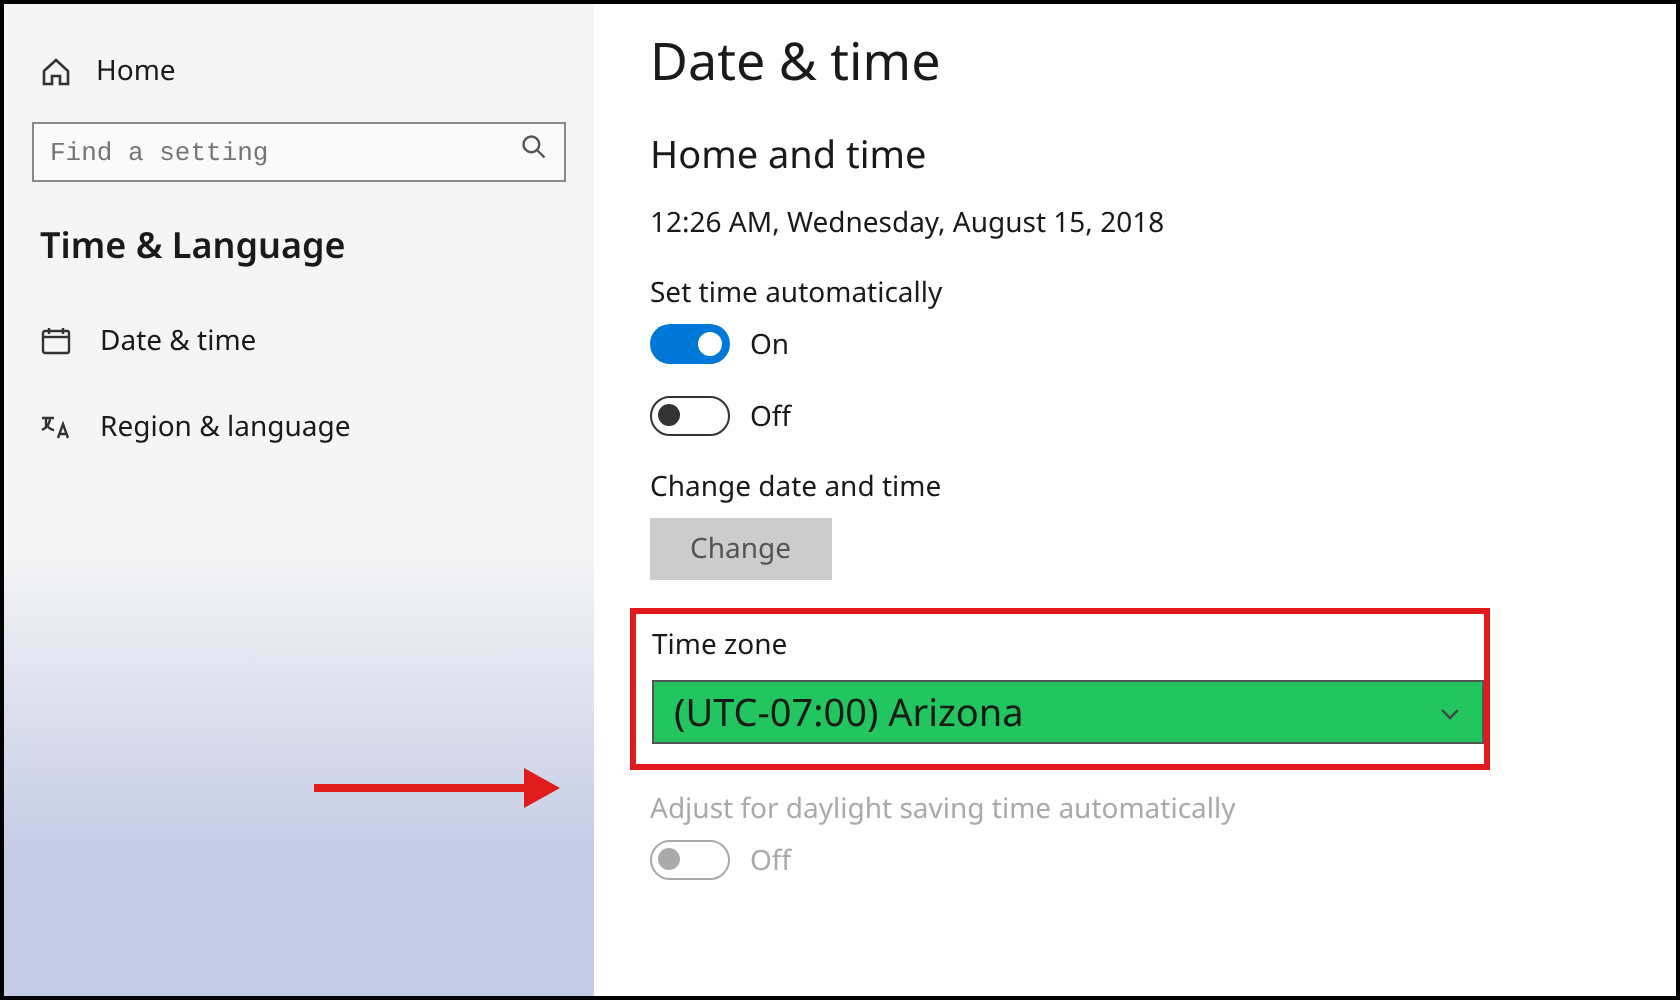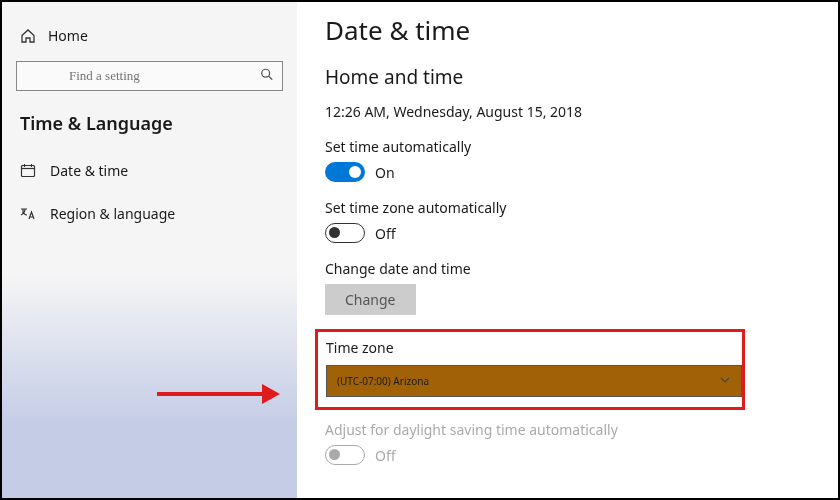--- a/index.html
+++ b/index.html
@@ -39,25 +39,24 @@
     height: 30px;
     display: flex;
     align-items: center;
   }
   .search-field input {
     border: none;
     background: transparent;
     width: 100%;
     height: 100%;
     padding: 0 30px 0 8px;
-    font-family: Liberation Serif, serif;
+    font-family: Liberation Mono, monospace;
     font-size: 13px;
     color: #8b5cf6;
     outline: none;
-    margin-left: 44px;
   }
   .search-field .search-icon {
     position: absolute;
     right: 8px;
     top: 50%;
     transform: translateY(-50%);
     color: #555;
   }
   .section-label {
     padding: 2px 18px 14px 18px;
@@ -159,26 +158,26 @@
     width: 430px;
   }
   .tz-label {
     font-size: 14px;
     margin-bottom: 8px;
   }
   .tz-select {
     width: 100%;
     height: 32px;
     border: 1px solid #555;
-    background: #a16207;
+    background: #22c55e;
     display: flex;
     align-items: center;
     justify-content: space-between;
     padding: 0 10px;
-    font-size: 10px;
+    font-size: 19px;
   }
   .tz-select .chev { color: #444; }
 
   .disabled-label { color: #aaa; font-size: 14px; margin-top: 10px; margin-bottom: 6px; }
 
   .arrow-annot {
     position: absolute;
     left: 155px;
     top: 382px;
     display: flex;
@@ -242,21 +241,20 @@
   <div class="page-title">Date &amp; time</div>
   <div class="group-title">Home and time</div>
   <div class="clock-text">12:26 AM, Wednesday, August 15, 2018</div>
 
   <div class="setting-label">Set time automatically</div>
   <div class="toggle-row">
     <div class="toggle on"></div>
     <span class="toggle-state">On</span>
   </div>
 
-  <div class="setting-label">Set time zone automatically</div>
   <div class="toggle-row">
     <div class="toggle off"></div>
     <span class="toggle-state">Off</span>
   </div>
 
   <div class="setting-label">Change date and time</div>
   <button class="change-btn">Change</button>
 
   <div class="tz-highlight">
     <div class="tz-label">Time zone</div>

